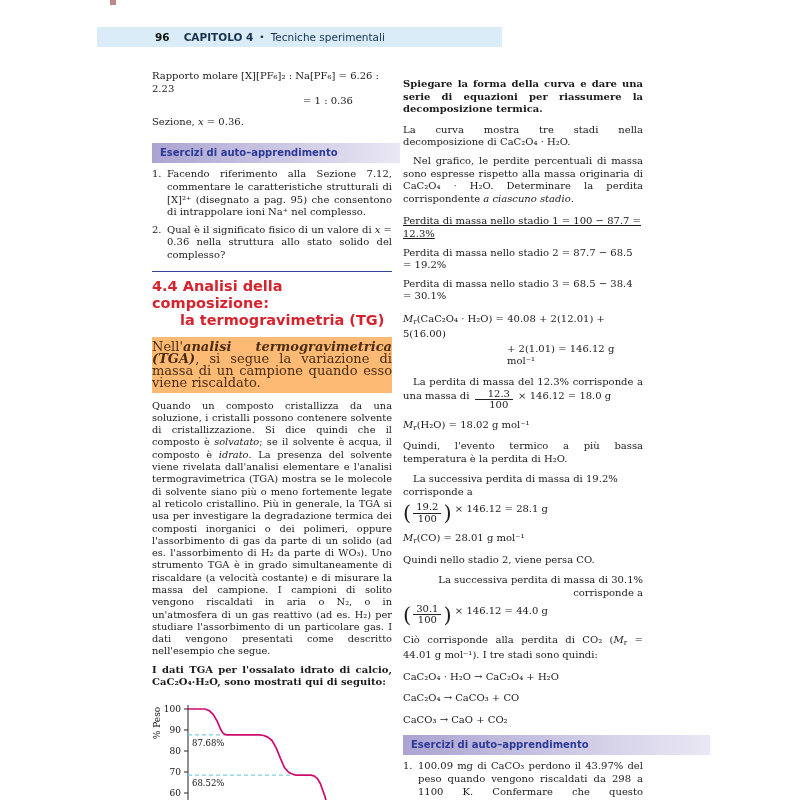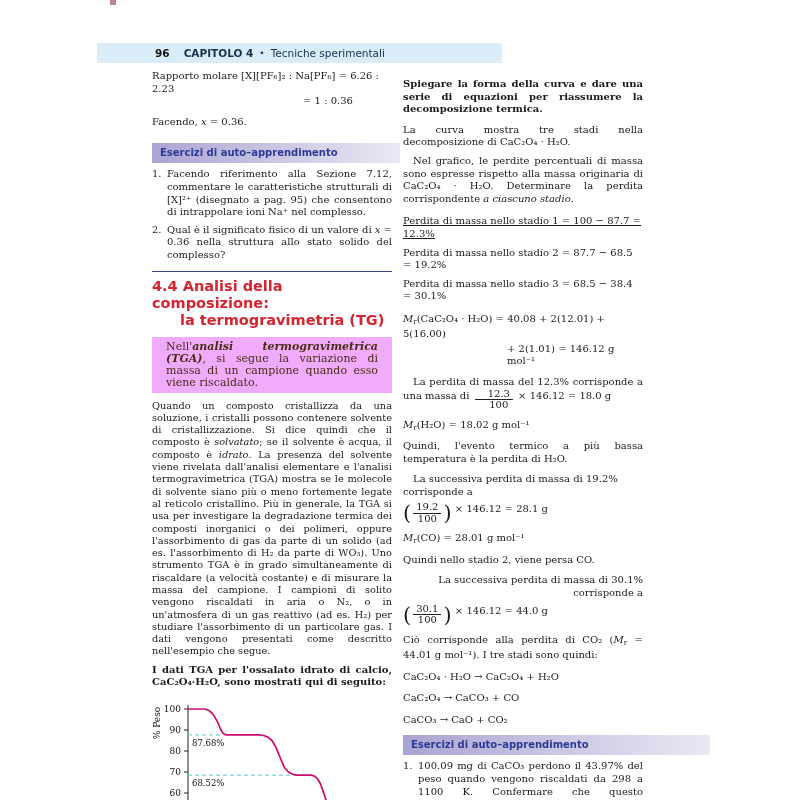--- a/index.html
+++ b/index.html
@@ -3,21 +3,21 @@
 <meta charset="utf-8">
 <style>
   html,body{margin:0;padding:0;}
   body{
     width:800px;height:800px;background:#ffffff;position:relative;
     font-family:"DejaVu Serif", serif;color:#1a1a1a;overflow:hidden;
   }
   .corner-tick{position:absolute;left:110px;top:0;width:6px;height:5px;background:#c0868d;}
   
   .header-band{
-    position:absolute;left:97px;top:43px;width:405px;height:20px;
+    position:absolute;left:97px;top:27px;width:405px;height:20px;
     background:#d9ecf7;display:flex;align-items:center;
     font-family:"DejaVu Sans", sans-serif;font-size:10.5px;color:#16324f;
     box-sizing:border-box;padding-left:58px;
   }
   .header-band .pnum{font-weight:bold;margin-right:14px;color:#111;}
   .header-band .chap{font-weight:bold;margin-right:6px;}
   .header-band .bullet{margin-right:6px;font-size:9px;}
   
   .col{position:absolute;top:68px;font-size:10px;line-height:12.6px;text-align:justify;}
   .col-left{left:152px;width:240px;}
@@ -43,22 +43,22 @@
   .ex-item .txt{flex:1;text-align:justify;}
   
   .rule{border:none;border-top:1.6px solid #33439c;margin:9px 0 0 0;width:240px;}
   .section-title{
     margin-top:6px;font-family:"DejaVu Sans", sans-serif;font-weight:bold;
     font-size:14.5px;line-height:17px;color:#d6232e;text-align:left;
   }
   .section-title .l2{padding-left:28px;display:block;}
   
   .def-box{
-    margin-top:8px;background:#f0abfc;padding:4px 14px;box-sizing:border-box;
-    font-size:11px;line-height:12px;color:#4a2c12;text-align:justify;
+    margin-top:8px;background:#fdba74;padding:4px 0;box-sizing:border-box;
+    font-size:13px;line-height:12px;color:#4a2c12;text-align:justify;
   }
   
   .body-par{margin-top:7px;font-size:9.8px;line-height:12.3px;}
   
   .example-band{
     margin-top:5px;background:linear-gradient(to right,#f4ba7e,#fbe3c3);
     padding:5px 8px;font-family:"DejaVu Sans", sans-serif;font-weight:bold;
     font-size:11.5px;line-height:15px;color:#5c2b0e;text-align:left;
   }
   .example-band .lbl{margin-right:16px;}
@@ -84,21 +84,21 @@
 <div class="header-band">
   <span class="pnum">96</span>
   <span class="chap">CAPITOLO 4</span>
   <span class="bullet">•</span>
   <span>Tecniche sperimentali</span>
 </div>
 
 <div class="col col-left">
   <p class="mt2" style="text-align:left;">Rapporto molare [X][PF₆]₂ : Na[PF₆] = 6.26 : 2.23</p>
   <p class="ratio-line2">= 1 : 0.36</p>
-  <p class="mt8" style="text-align:left;"><span>Facendo, </span><span class="sg-i">x</span><span> = 0.36.</span></p>
+  <p class="mt8" style="text-align:left;"><span>Sezione, </span><span class="sg-i">x</span><span> = 0.36.</span></p>
 
   <div class="ex-band ex-band-left">Esercizi di auto–apprendimento</div>
 
   <div class="ex-item mt6">
     <span class="num">1.</span>
     <span class="txt"><span>Facendo riferimento alla Sezione 7.12, commentare le caratteristiche strutturali di [X]²⁺ (disegnato a pag. 95) che consentono di intrappolare ioni Na⁺ nel complesso.</span></span>
   </div>
   <div class="ex-item mt6">
     <span class="num">2.</span>
     <span class="txt"><span>Qual è il significato fisico di un valore di </span><span class="sg-i">x</span><span> = 0.36 nella struttura allo stato solido del complesso?</span></span>

